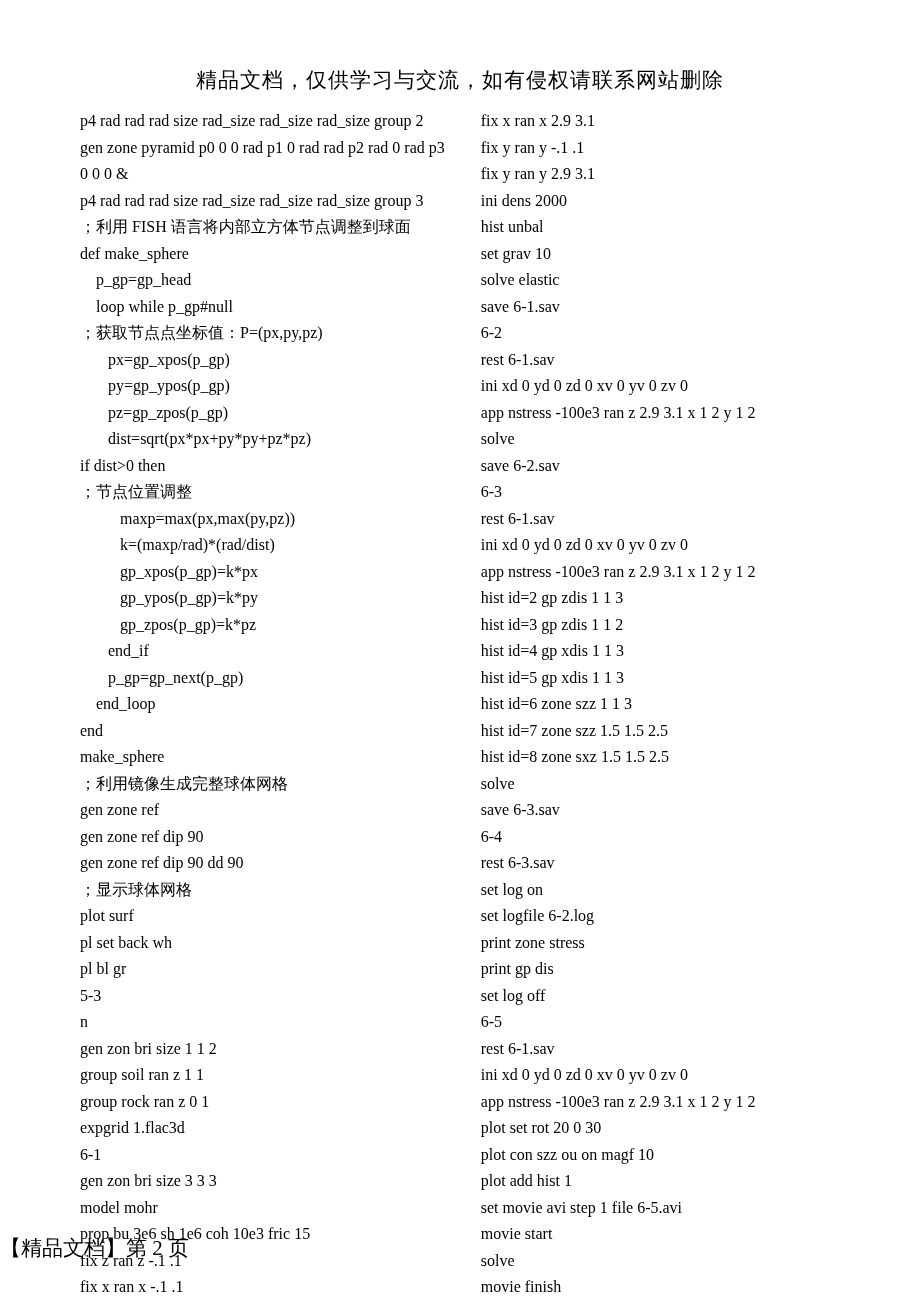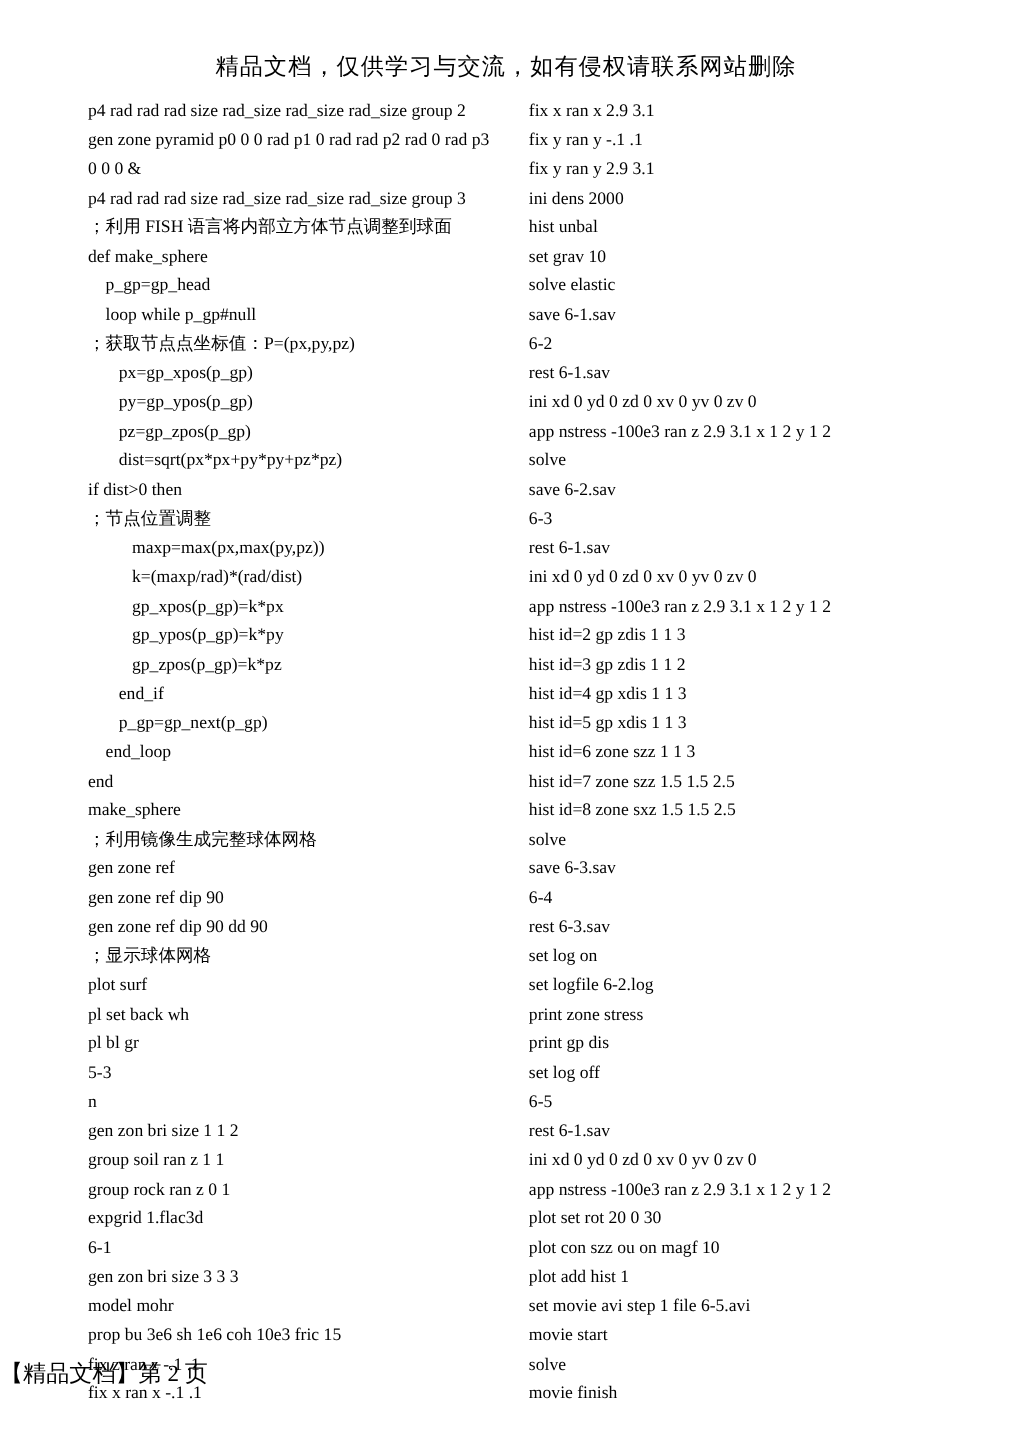--- a/index.html
+++ b/index.html
@@ -6,21 +6,21 @@
   body {
     width: 920px;
     height: 1302px;
     background: #ffffff;
     font-family: "Times New Roman", "SimSun", serif;
     color: #000000;
     position: relative;
   }
   .header {
     text-align: center;
-    padding-top: 46px;
+    padding-top: 66px;
     font-size: 21px;
     letter-spacing: 1px;
   }
   .content {
     display: flex;
     padding: 14px 80px 0 80px;
     gap: 36px;
   }
   .col {
     flex: 1;

